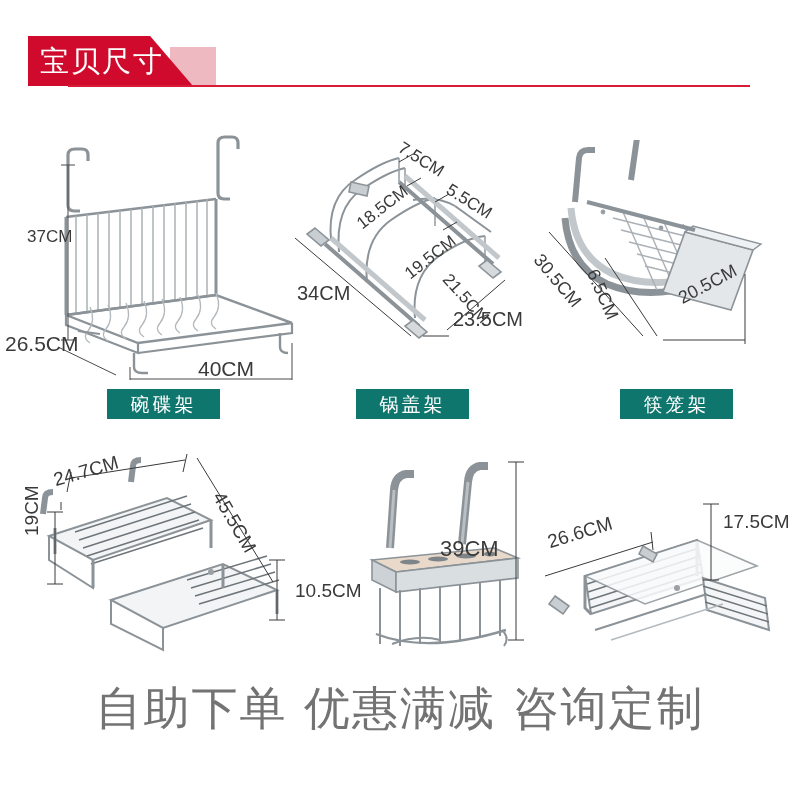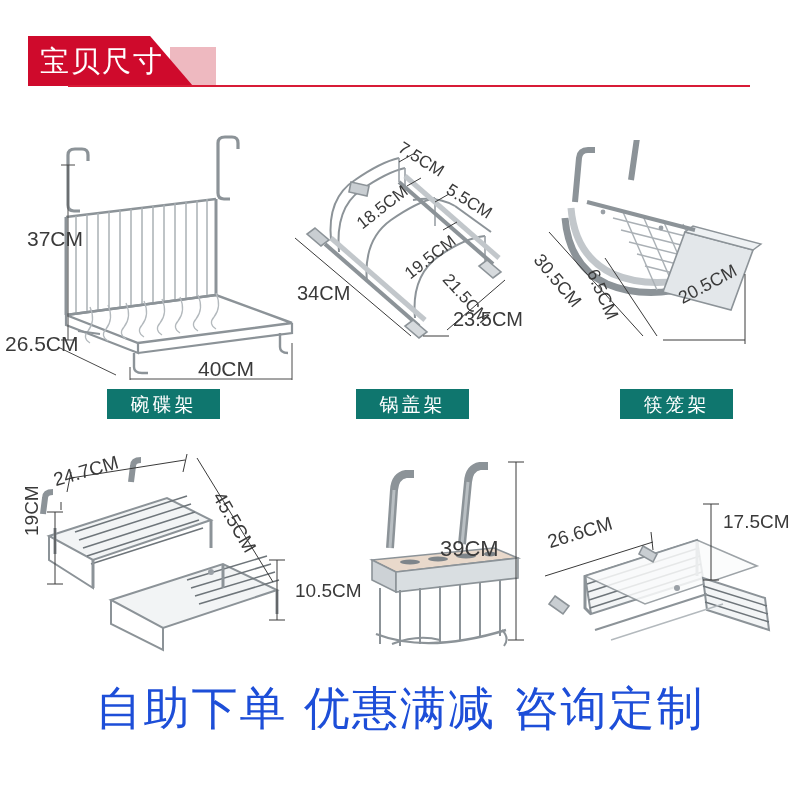--- a/index.html
+++ b/index.html
@@ -81,21 +81,21 @@
     height: 30px;
     white-space: nowrap;
   }
 
   
   .slogan {
     position: absolute;
     left: 0; top: 678px;
     width: 800px;
     text-align: center;
-    color: #1d4ed8;
+    color: #737373;
     font-size: 46px;
     line-height: 60px;
     letter-spacing: 2px;
     font-family: "DejaVu Sans", "Liberation Sans", sans-serif;
     white-space: nowrap;
   }
 </style>
 </head>
 <body>
 
@@ -161,21 +161,21 @@
       <g stroke="#4a4a4a" stroke-width="1" fill="none">
         <path d="M38 30 L38 205"></path>
         <path d="M31 30 L45 30"></path>
           <path d="M31 205 L45 205"></path>
         <path d="M28 212 L86 240"></path>
         <path d="M100 232 L100 250"></path>
         <path d="M100 244 L262 244"></path>
         <path d="M262 208 L262 250"></path>
       </g>
     </svg>
-    <div class="dim-label" style="left:-3px; top:92px; font-size:21px;">37CM</div>
+    <div class="dim-label" style="left:-3px; top:92px; font-size:17px;">37CM</div>
     <div class="dim-label" style="left:-25px; top:197px; font-size:21px;">26.5CM</div>
     <div class="dim-label" style="left:168px; top:222px; font-size:21px;">40CM</div>
   </div>
 
   <div class="diagram" style="left:295px; top:140px; width:240px; height:220px;">
     <svg class="rack-svg" width="240" height="220" viewBox="0 0 240 220">
       <g fill="none" stroke="#9aa0a6" stroke-width="1.6">
 
         <path d="M36 100 Q32 58 60 40 Q86 22 104 18" stroke="#8c9398" stroke-width="2"></path>
         <path d="M44 112 Q40 68 66 50 Q92 32 110 28" stroke="#8c9398" stroke-width="2"></path>

